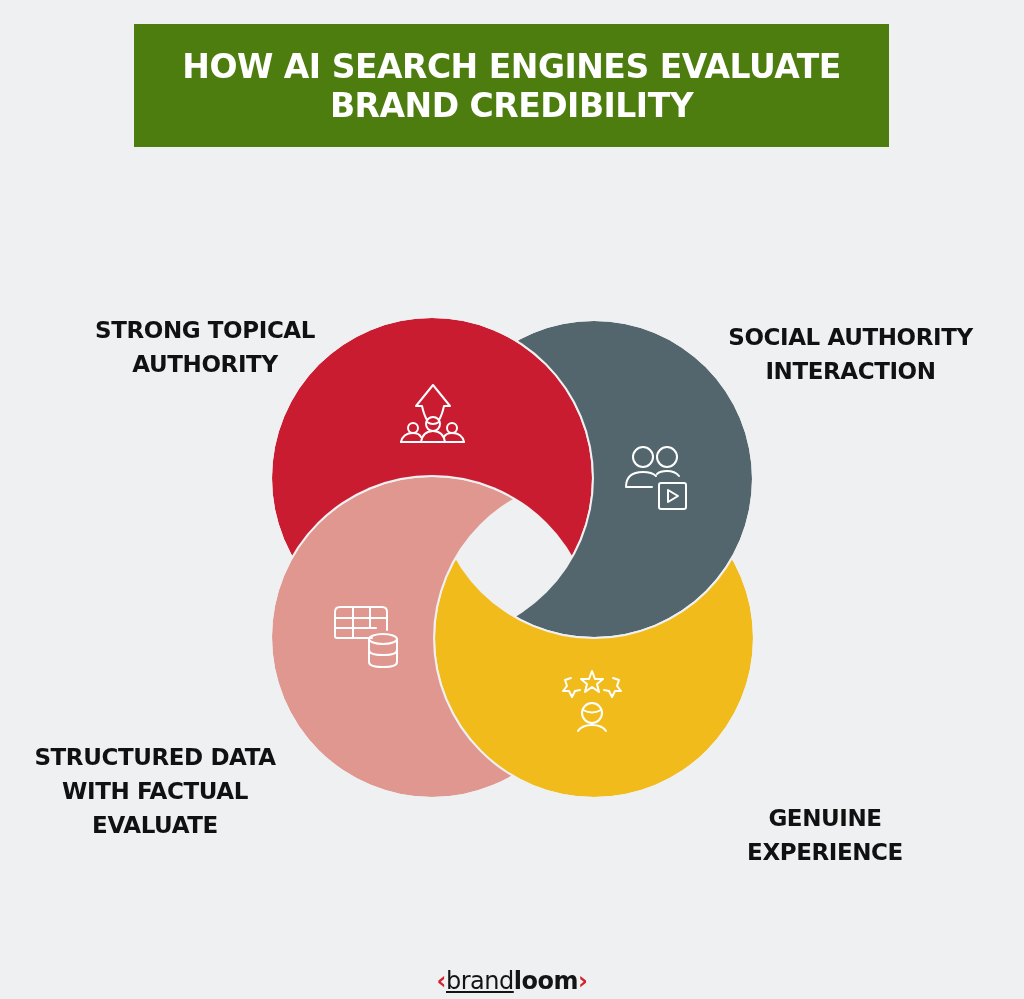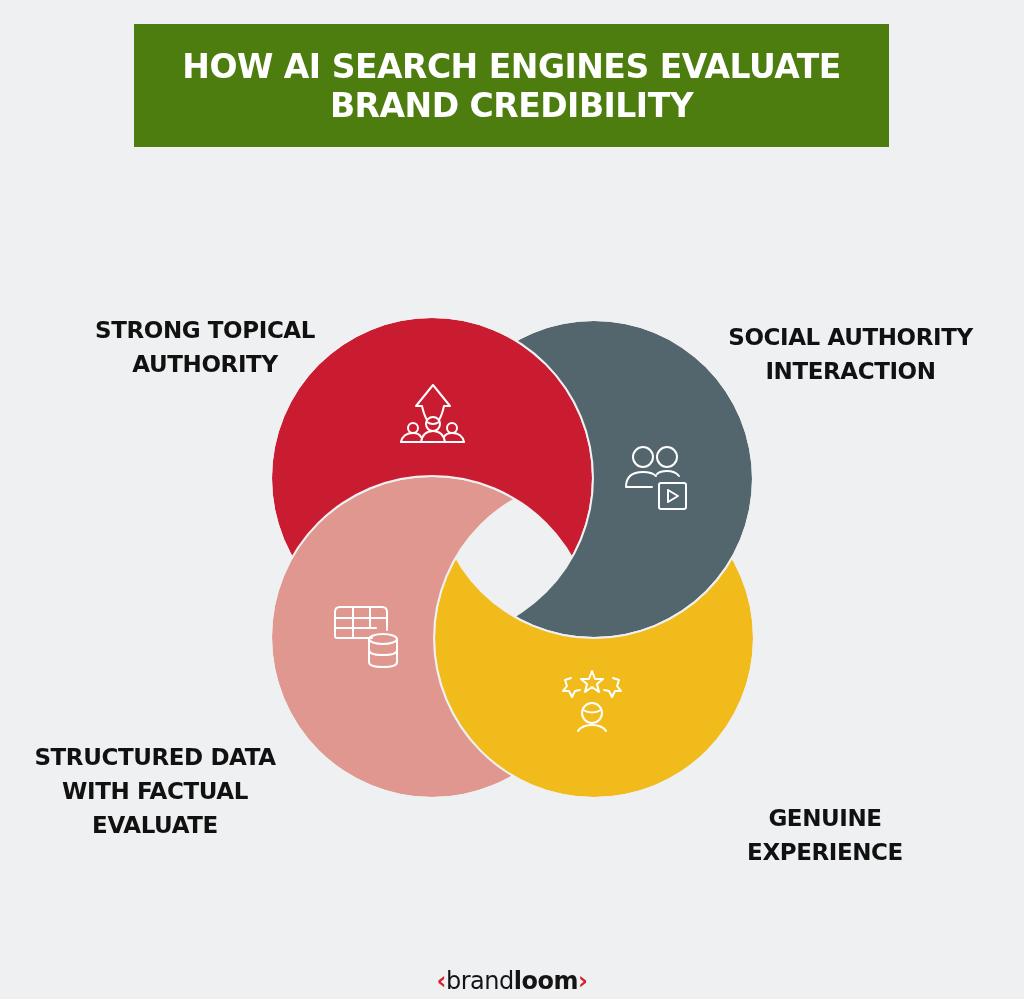--- a/index.html
+++ b/index.html
@@ -24,21 +24,21 @@
   .label div { display: block; }
   .lbl-tl { left: 70px; top: 313px; width: 270px; }
   .lbl-tr { left: 718px; top: 320px; width: 265px; }
   .lbl-bl { left: 10px; top: 740px; width: 290px; }
   .lbl-br { left: 730px; top: 756px; width: 190px; margin-top: 45px; }
   .logo {
     position: absolute; left: 0; top: 966px; width: 1024px; text-align: center;
     font-size: 24px; line-height: 30px; color: #141414;
     font-family: "DejaVu Sans", sans-serif; letter-spacing: -0.5px;
   }
-  .logo .light { font-weight: normal; }
+  .logo .light { font-weight: normal; text-decoration: underline; }
   .logo .bold { font-weight: bold; }
   .logo .bracket { color: #d4222f; font-weight: bold; }
 </style>
 </head>
 <body>
 
 <div class="title-banner">
   <div class="title-line">HOW AI SEARCH ENGINES EVALUATE</div>
   <div class="title-line">BRAND CREDIBILITY</div>
 </div>

